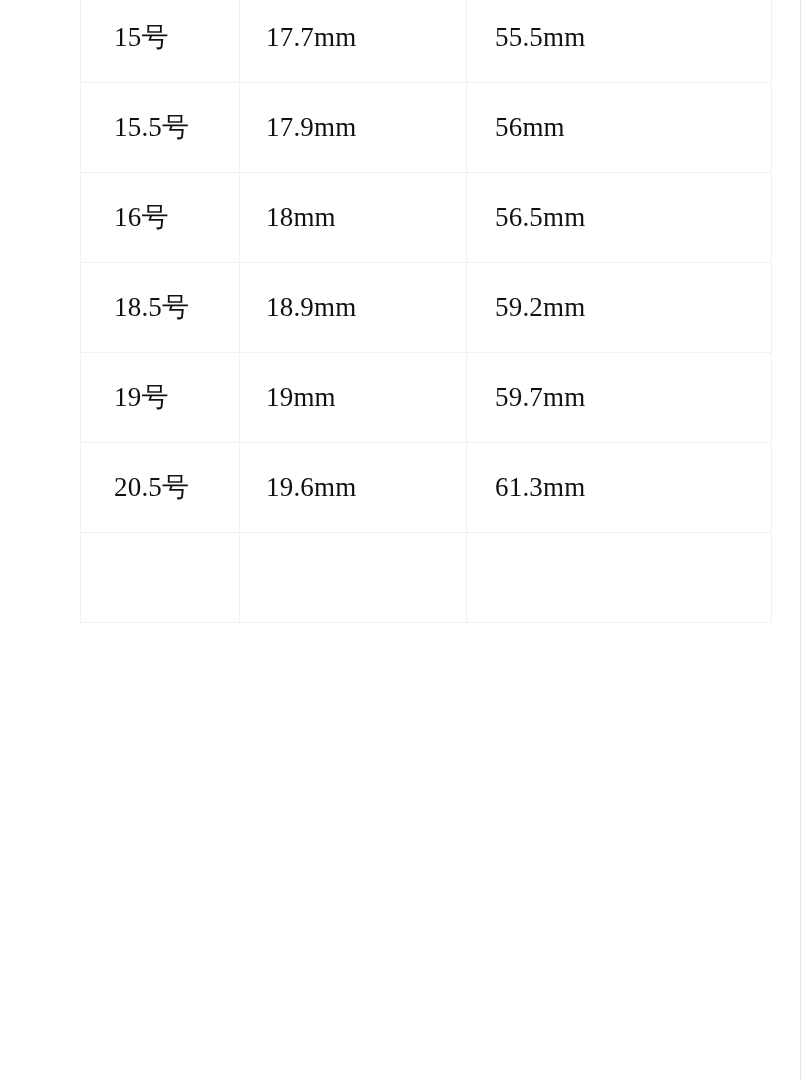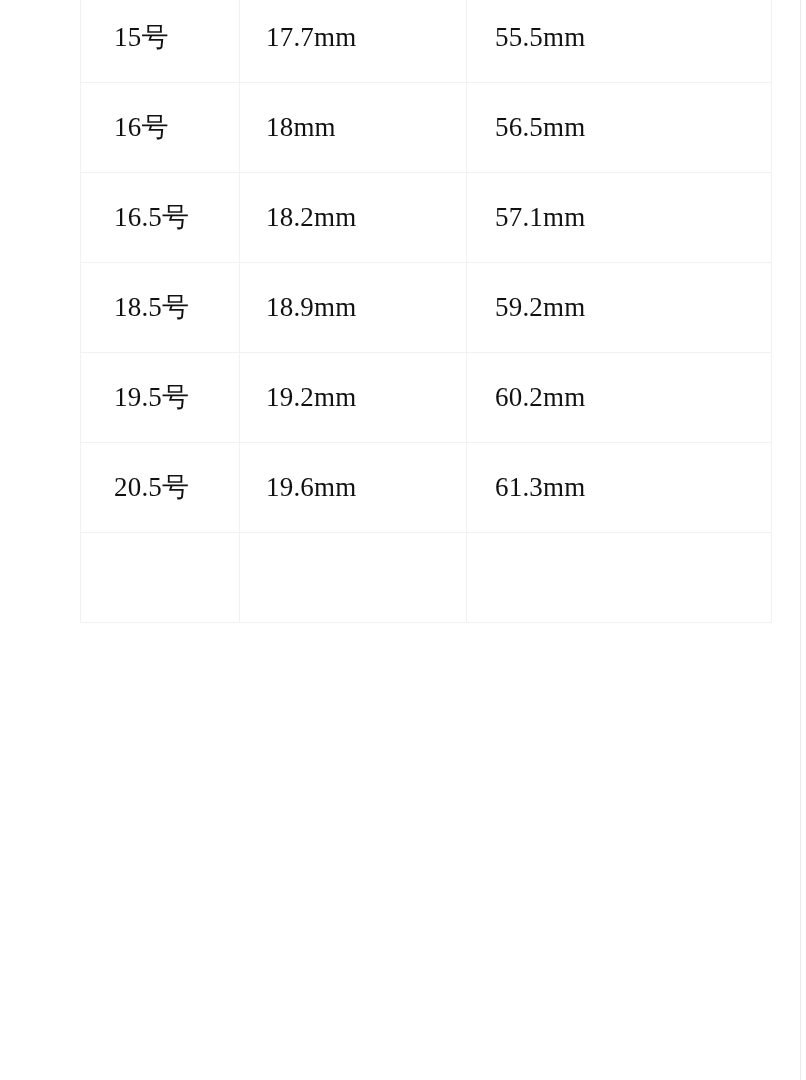--- a/index.html
+++ b/index.html
@@ -85,48 +85,48 @@
       <col class="c3">
     </colgroup>
     <tbody>
 
       <tr>
         <td class="col-size">15号</td>
         <td class="col-dia">17.7mm</td>
         <td class="col-circ">55.5mm</td>
       </tr>
 
+      <tr>
+        <td class="col-size">15.5号</td>
+        <td class="col-dia">17.9mm</td>
+        <td class="col-circ">56mm</td>
+      </tr>
 
       <tr>
         <td class="col-size">16号</td>
         <td class="col-dia">18mm</td>
         <td class="col-circ">56.5mm</td>
       </tr>
 
-      <tr>
-        <td class="col-size">16.5号</td>
-        <td class="col-dia">18.2mm</td>
-        <td class="col-circ">57.1mm</td>
-      </tr>
 
 
 
 
       <tr>
         <td class="col-size">18.5号</td>
         <td class="col-dia">18.9mm</td>
         <td class="col-circ">59.2mm</td>
       </tr>
 
+      <tr>
+        <td class="col-size">19号</td>
+        <td class="col-dia">19mm</td>
+        <td class="col-circ">59.7mm</td>
+      </tr>
 
-      <tr>
-        <td class="col-size">19.5号</td>
-        <td class="col-dia">19.2mm</td>
-        <td class="col-circ">60.2mm</td>
-      </tr>
 
 
       <tr>
         <td class="col-size">20.5号</td>
         <td class="col-dia">19.6mm</td>
         <td class="col-circ">61.3mm</td>
       </tr>
 
       <tr class="partial">
         <td class="col-size"></td>

